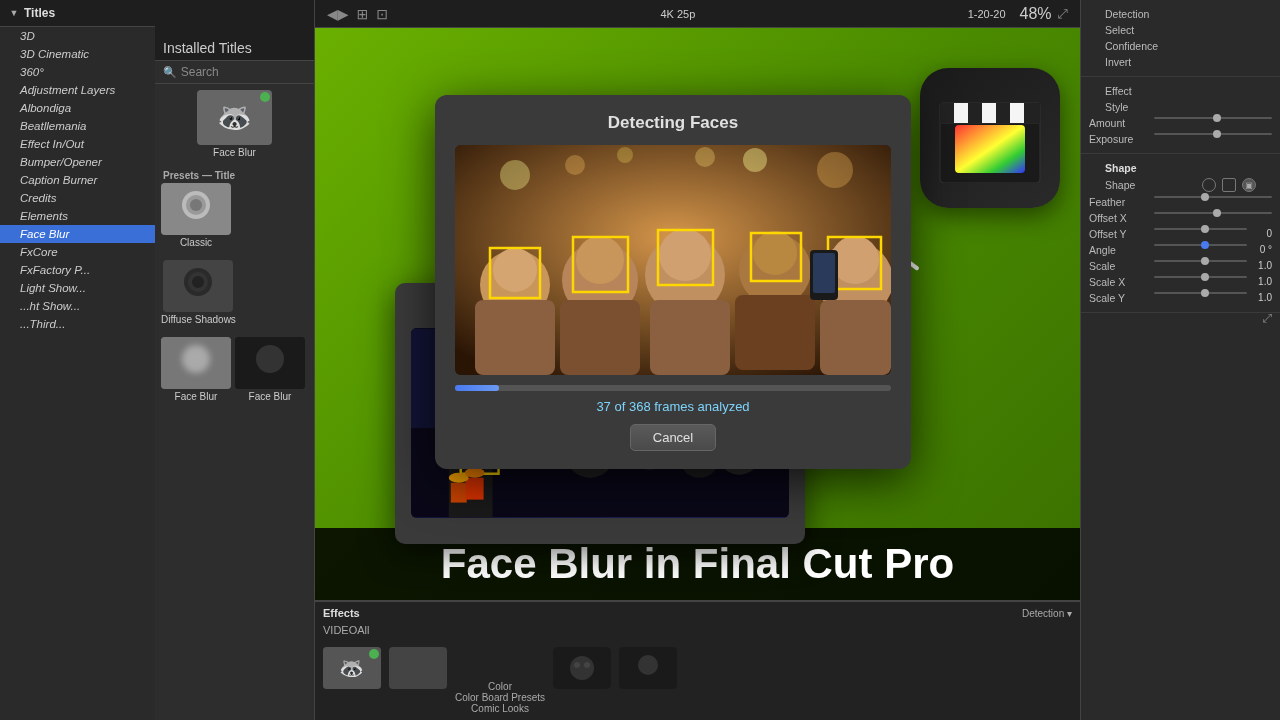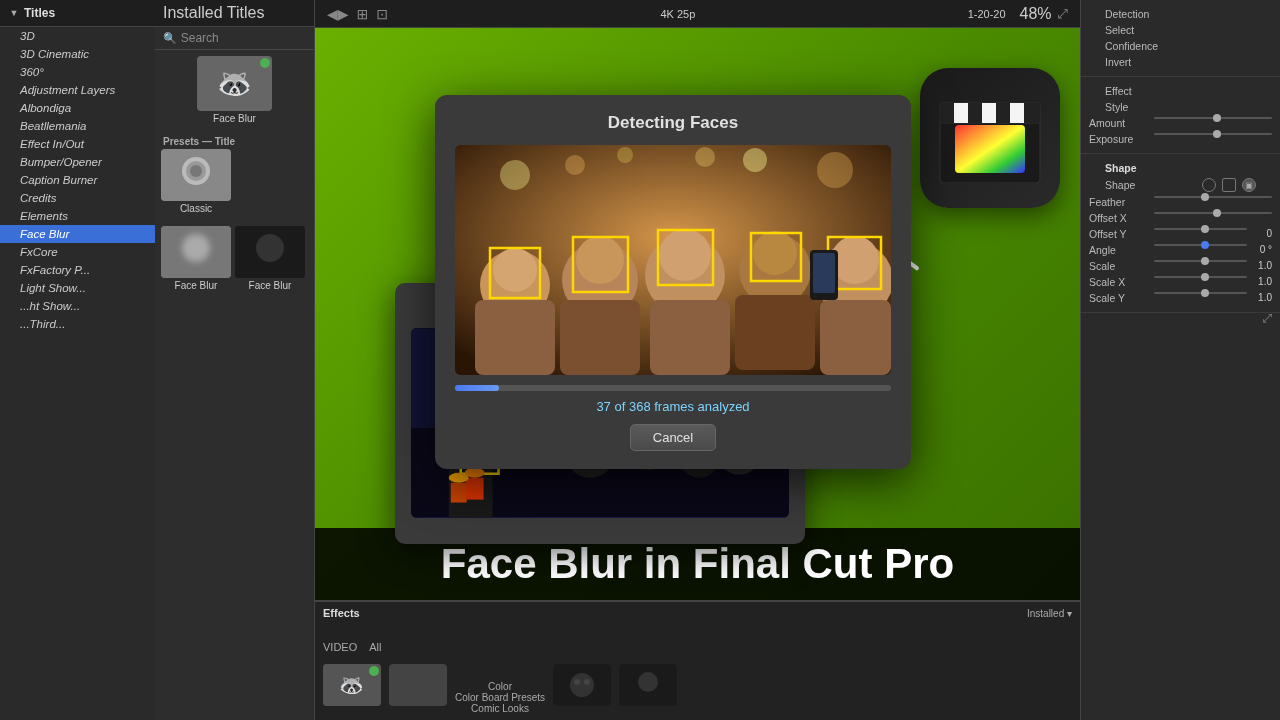--- a/index.html
+++ b/index.html
@@ -92,21 +92,22 @@
       display: flex;
       align-items: center;
       justify-content: space-between;
       padding: 4px 8px;
       background: #1e1e1e;
       border-bottom: 1px solid #444;
     }
 
     .effects-top-label {
       color: #ccc;
-      font-size: 16px;
+      font-size: 14px;
+      margin-top: 36px;
     }
 
     .search-bar {
       display: flex;
       align-items: center;
       padding: 4px 8px;
       border-bottom: 1px solid #444;
       background: #2d2d2d;
     }
 
@@ -594,20 +595,31 @@
             <svg width="70" height="52" viewBox="0 0 70 52">
               <rect width="70" height="52" fill="#888"></rect>
               <ellipse cx="35" cy="22" rx="14" ry="14" fill="#bbb"></ellipse>
               <ellipse cx="35" cy="22" rx="10" ry="10" fill="#999"></ellipse>
               <circle cx="35" cy="22" r="6" fill="#777"></circle>
             </svg>
           </div>
           <span class="thumb-label">Classic</span>
         </div>
 
+        <div class="thumb-item">
+          <div style="width:70px;height:52px;border-radius:4px;background:#333;display:flex;align-items:center;justify-content:center;overflow:hidden;">
+            <svg width="70" height="52" viewBox="0 0 70 52">
+              <rect width="70" height="52" fill="#444"></rect>
+              <ellipse cx="35" cy="22" rx="14" ry="14" fill="#2a2a2a"></ellipse>
+              <ellipse cx="35" cy="22" rx="10" ry="10" fill="#333"></ellipse>
+              <circle cx="35" cy="22" r="6" fill="#222"></circle>
+            </svg>
+          </div>
+          <span class="thumb-label">Diffuse Shadows</span>
+        </div>
       </div>
 
       <div class="thumbs-row" style="margin-top:4px;">
         <div class="thumb-item">
           <div style="width:70px;height:52px;border-radius:4px;background:#666;overflow:hidden;">
             <svg width="70" height="52" viewBox="0 0 70 52">
               <rect width="70" height="52" fill="#777"></rect>
               <ellipse cx="35" cy="22" rx="14" ry="14" fill="#aaa" filter="blur(3px)"></ellipse>
             </svg>
           </div>
@@ -729,23 +741,23 @@
         <span class="bottom-title-text">Face Blur in Final Cut Pro</span>
       </div>
 
     </div>
 
 
     <div style="height:120px;background:#222;border-top:1px solid #444;display:flex;flex-direction:column;">
       <div class="effects-bottom" style="padding:5px 8px;">
         <div class="effects-bottom-header">
           <span class="effects-tab">Effects</span>
-          <span class="effects-installed">Installed ▾</span>
-        </div>
-        <div style="display:flex;gap:12px;margin-top:20px;">
+          <span class="effects-installed">Detection ▾</span>
+        </div>
+        <div style="display:flex;margin-top:3px;">
           <span class="effects-category">VIDEO</span>
           <span class="effects-category">All</span>
         </div>
       </div>
       <div style="display:flex;gap:8px;padding:4px 8px;flex:1;overflow:hidden;">
 
         <div style="display:flex;flex-direction:column;align-items:center;">
           <div class="effect-thumb">
             <div style="background:#555;width:100%;height:100%;display:flex;align-items:center;justify-content:center;font-size:20px;position:relative;">
               🦝

